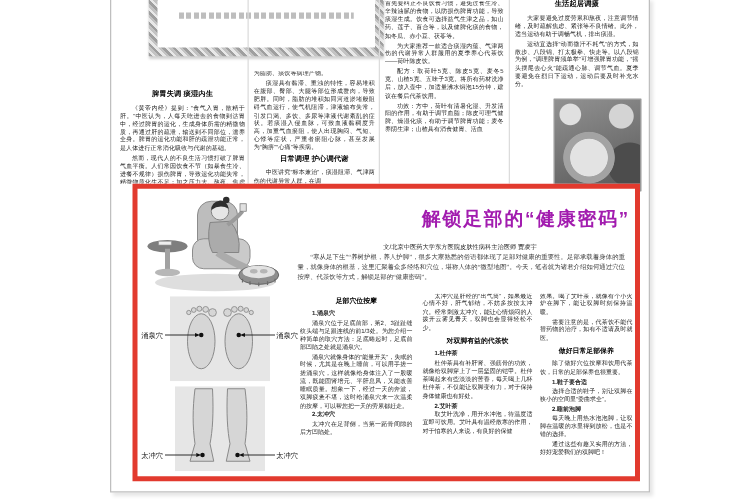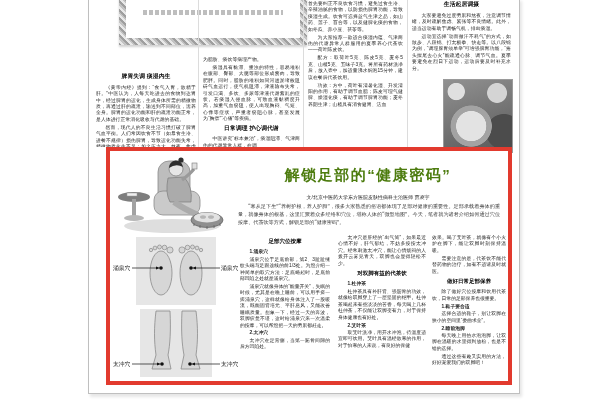--- a/index.html
+++ b/index.html
@@ -26,22 +26,22 @@
            radial-gradient(circle at 40% 64%, #e3e3e3 0 24%, #a3a3a3 25% 33%, rgba(0,0,0,0) 34%),
            radial-gradient(circle at 78% 18%, #d4d4d4 0 12%, rgba(0,0,0,0) 13%),
            radial-gradient(circle at 18% 16%, #e0e0e0 0 10%, rgba(0,0,0,0) 11%),
            radial-gradient(circle at 88% 72%, #4c4c4c 0 22%, rgba(0,0,0,0) 23%),
            linear-gradient(160deg,#919191,#585858);
          border:1px solid #9a9a9a;}
   
   .feature{position:absolute;left:17px;top:148px;width:398px;height:230px;
            border:4px solid #e23a2e;background:#fff;}
   .illus{position:absolute;left:4px;top:2px;}
-  .f-title{position:absolute;left:122px;right:4px;top:15px;text-align:center;
-           font-size:15px;font-weight:bold;color:#4d7c0f;letter-spacing:1.5px;}
+  .f-title{position:absolute;left:122px;right:4px;top:15px;text-align:right;
+           font-size:15px;font-weight:bold;color:#a21caf;letter-spacing:1.5px;}
   .f-byline{position:absolute;left:122px;right:4px;top:43px;text-align:center;
             font-size:5px;color:#222;}
   .f-intro{position:absolute;left:128px;right:8px;top:52px;font-size:5.1px;line-height:1.55;
            text-align:justify;color:#3a3a3a;font-family:"Liberation Serif","DejaVu Serif",serif;
            text-indent:2em;}
   .fcol{position:absolute;top:84px;height:144px;font-size:4.8px;line-height:1.34;
         text-align:justify;overflow:hidden;color:#232323;}
   .fcol p{margin:0 0 1.5px 0;}
   .fcol p.ind{text-indent:2em;}
   .fcol h5{margin:3px 0 4px 0;font-size:5.5px;font-weight:bold;text-align:center;color:#000;}

